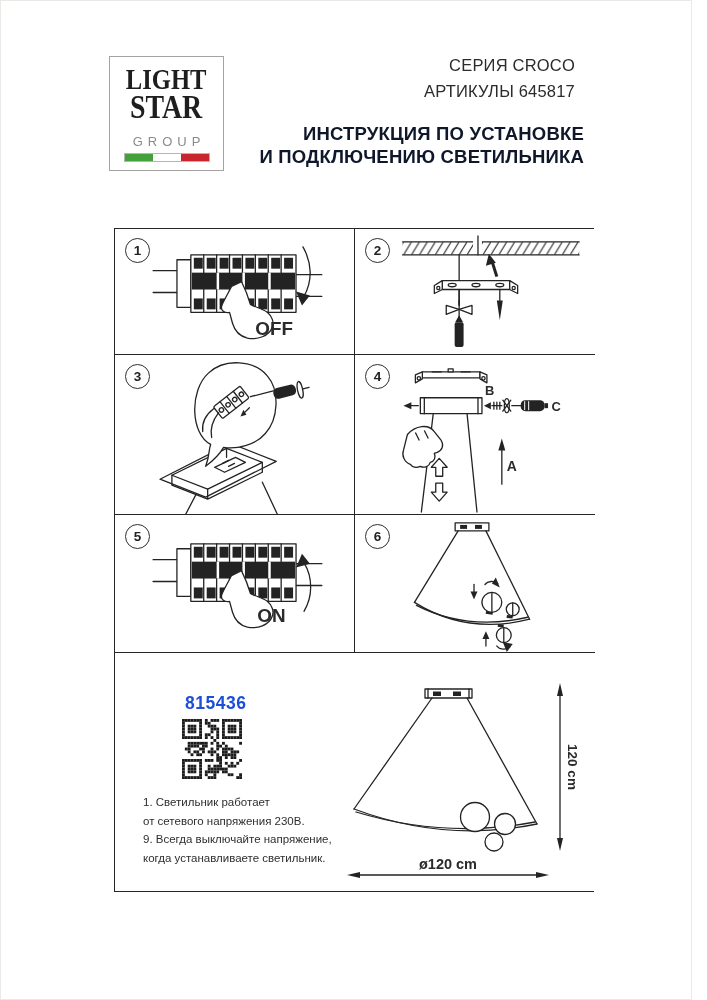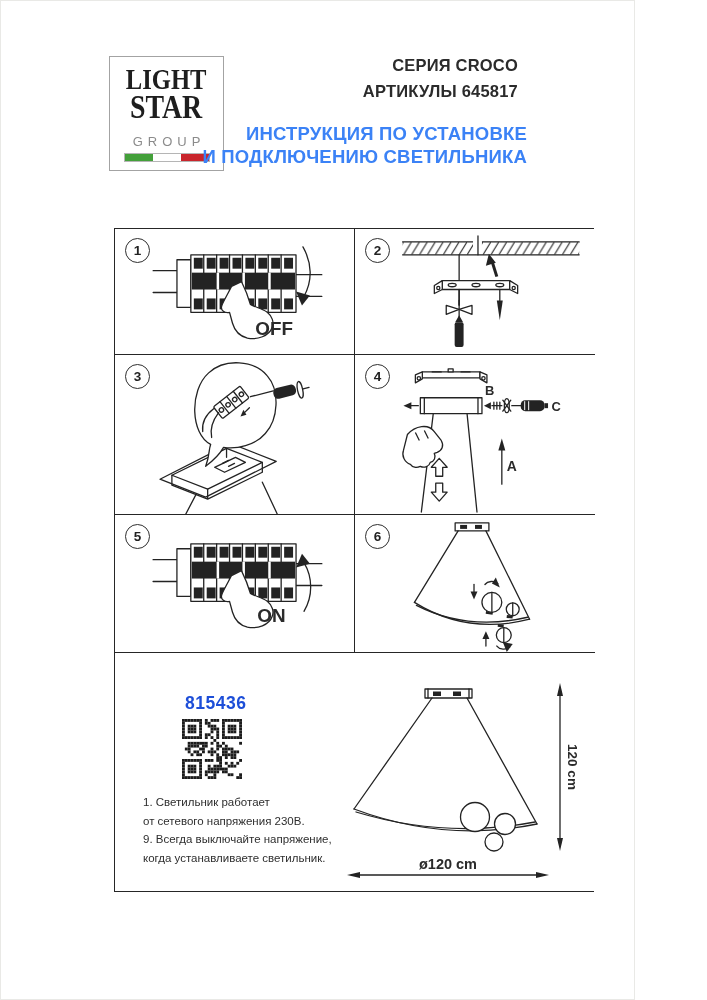--- a/index.html
+++ b/index.html
@@ -1,32 +1,32 @@
 <!DOCTYPE html>
 <html><head>
 <meta charset="utf-8">
 <style>
   html,body{margin:0;padding:0;background:#ffffff;}
-  .page{position:relative;width:635px;height:1000px;background:#ffffff;overflow:hidden;
+  .page{position:relative;width:692px;height:1000px;background:#ffffff;overflow:hidden;
         font-family:"Liberation Sans",sans-serif;color:#2b2b2b;border:1px solid #e9e9e6;box-sizing:border-box;}
   
   .logo{position:absolute;left:108px;top:55px;width:113px;height:113px;border:1px solid #a3a3a3;
         display:flex;flex-direction:column;align-items:center;justify-content:center;background:#fff;}
   .logo .l1{font-family:"Liberation Serif",serif;font-weight:bold;font-size:30px;line-height:26px;
             transform:scaleX(.82);letter-spacing:0;color:#1e1e1e;}
   .logo .l2{font-family:"Liberation Serif",serif;font-weight:bold;font-size:34px;line-height:30px;
             transform:scaleX(.82);color:#1e1e1e;}
   .logo .l3{font-size:13px;letter-spacing:5px;margin-top:12px;margin-left:5px;font-weight:400;}
   .flag{display:flex;margin-top:4px;width:84px;height:7px;border:1px solid #b5b5b5;box-sizing:content-box;}
   .flag div{flex:1;height:100%;}
   
-  .series-block{position:absolute;right:116px;top:51px;text-align:right;font-weight:bold;
+  .series-block{position:absolute;right:116px;top:51px;text-align:right;font-weight:normal;
                 font-size:16.5px;line-height:26px;color:#2b2b2b;letter-spacing:.2px;}
   .title-block{position:absolute;right:107px;top:121px;text-align:right;font-weight:bold;
-               font-size:18.5px;line-height:23px;color:#3b82f6;letter-spacing:.2px;}
+               font-size:18.5px;line-height:23px;color:#0f172a;letter-spacing:.2px;}
   
   .grid{position:absolute;left:113px;top:227px;width:480px;height:664px;border:1.5px solid #262626;box-sizing:border-box;}
   .cell{position:absolute;box-sizing:border-box;background:#fff;}
   .b-r{border-right:1.5px solid #262626;}
   .b-b{border-bottom:1.5px solid #262626;}
   .badge{position:absolute;left:10px;top:9px;width:23px;height:23px;border:1.5px solid #2f2f2f;border-radius:50%;
          display:flex;align-items:center;justify-content:center;font-size:13.5px;font-weight:bold;color:#222;z-index:2;background:#fff;}
   .ill{position:absolute;left:0;top:0;width:100%;height:100%;}
   
   .ln{stroke:#232323;fill:none;stroke-width:1.3;stroke-linecap:round;stroke-linejoin:round;}

